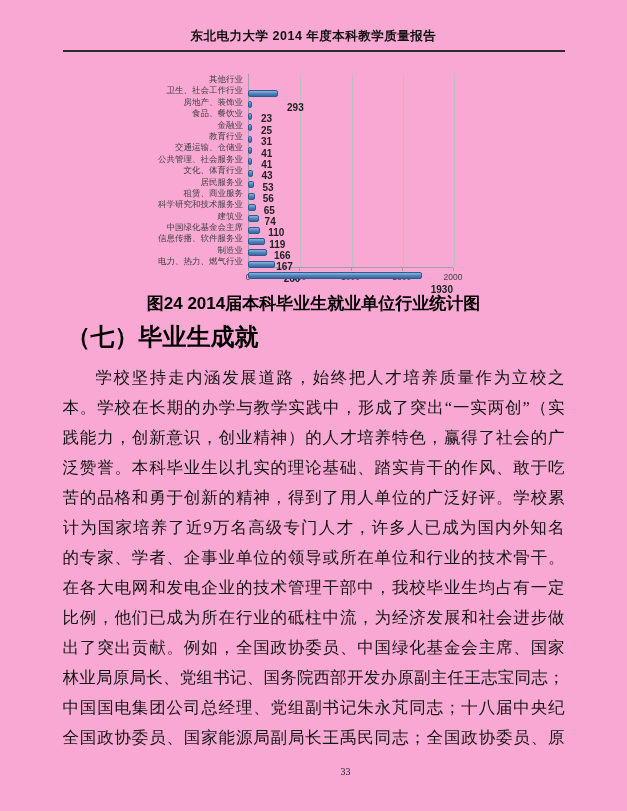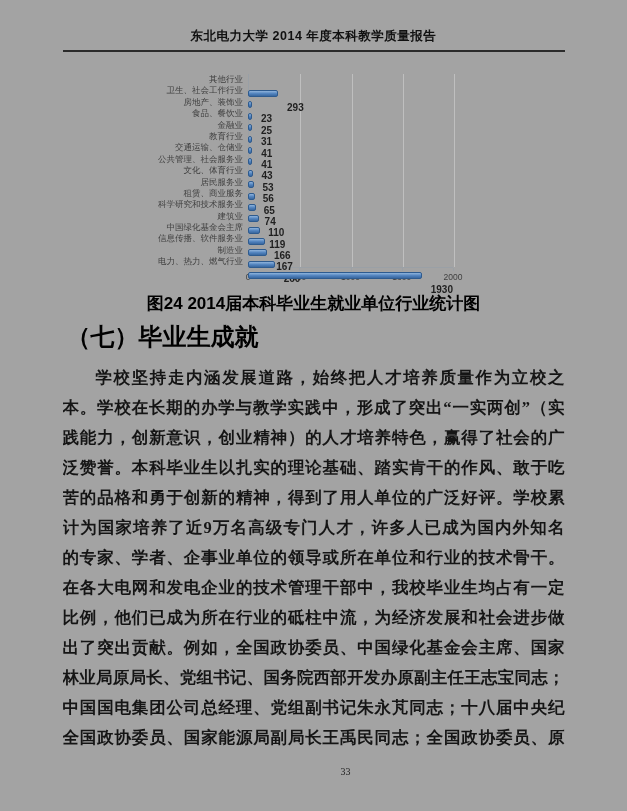--- a/index.html
+++ b/index.html
@@ -1,21 +1,21 @@
 <!DOCTYPE html>
 <html><head>
 <meta charset="utf-8">
 <style>
   * { margin: 0; padding: 0; box-sizing: border-box; }
   html, body { background: #ffffff; }
   .page {
     position: relative;
     width: 627px; height: 811px;
     margin: 0 auto;
-    background: #a3a3a3;
+    background: #f9a8d4;
     font-family: "Liberation Serif", serif;
     color: #1a1a1a;
     overflow: hidden;
   }
   
   .hdr { padding-top: 28px; width: 502px; margin: 0 auto; }
   .hdr-title {
     text-align: center;
     font-family: "Liberation Sans", sans-serif;
     font-size: 12.5px; font-weight: bold; color: #111;
@@ -92,21 +92,20 @@
     font-size: 24px; font-weight: bold; color: #000;
   }
 
   
   .body-text { width: 502px; margin: 10px auto 0 auto; }
   .bline {
     height: 30px; line-height: 30px;
     font-size: 16.5px; color: #151515;
     text-align: justify; text-align-last: justify;
     overflow: hidden;
-    font-weight: bold;
   }
   .bline.indent { text-indent: 2em; }
 
   
   .footer {
     position: absolute; left: 16px; right: 0; bottom: 34px;
     text-align: center;
     font-size: 10px; color: #222; margin-left: 48px;
   }
 </style>

